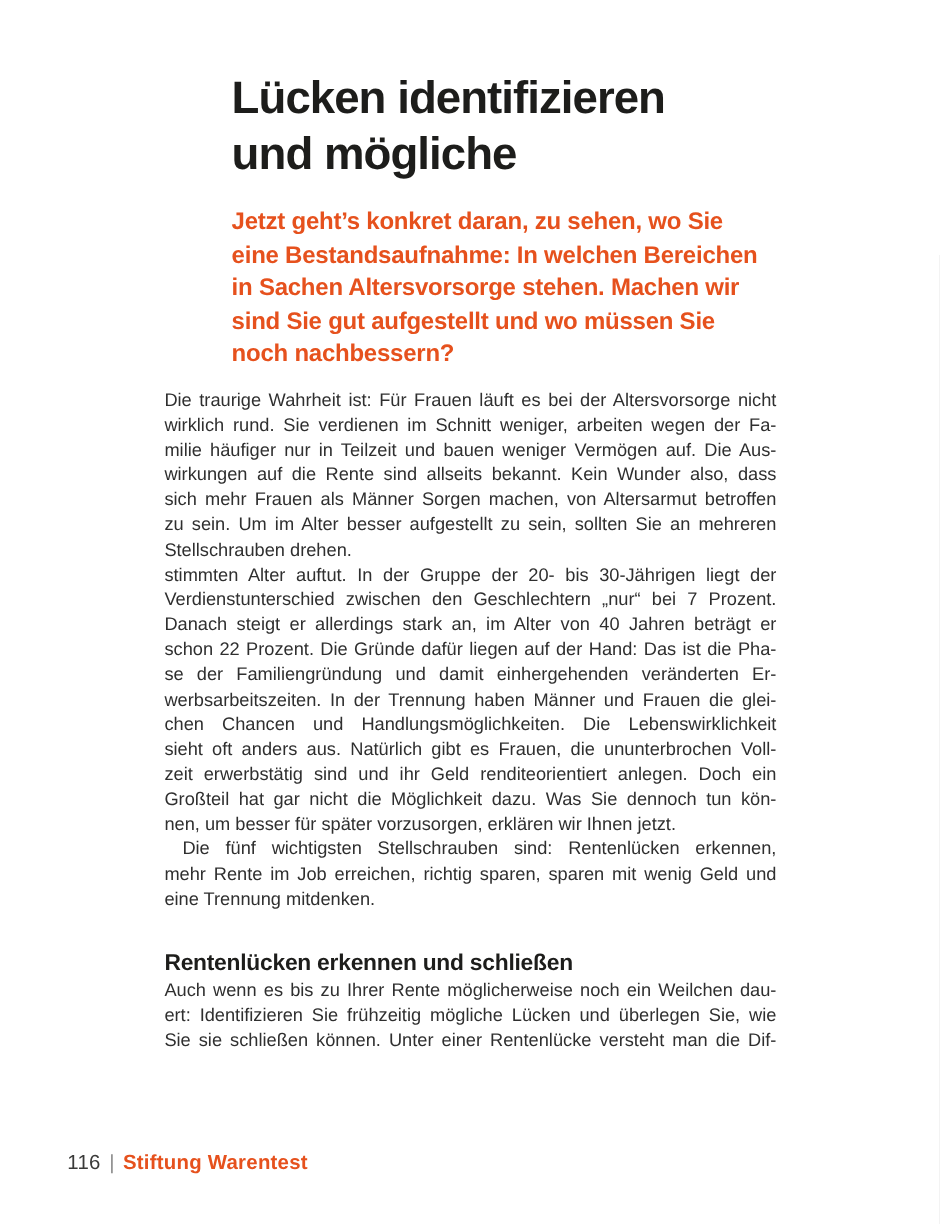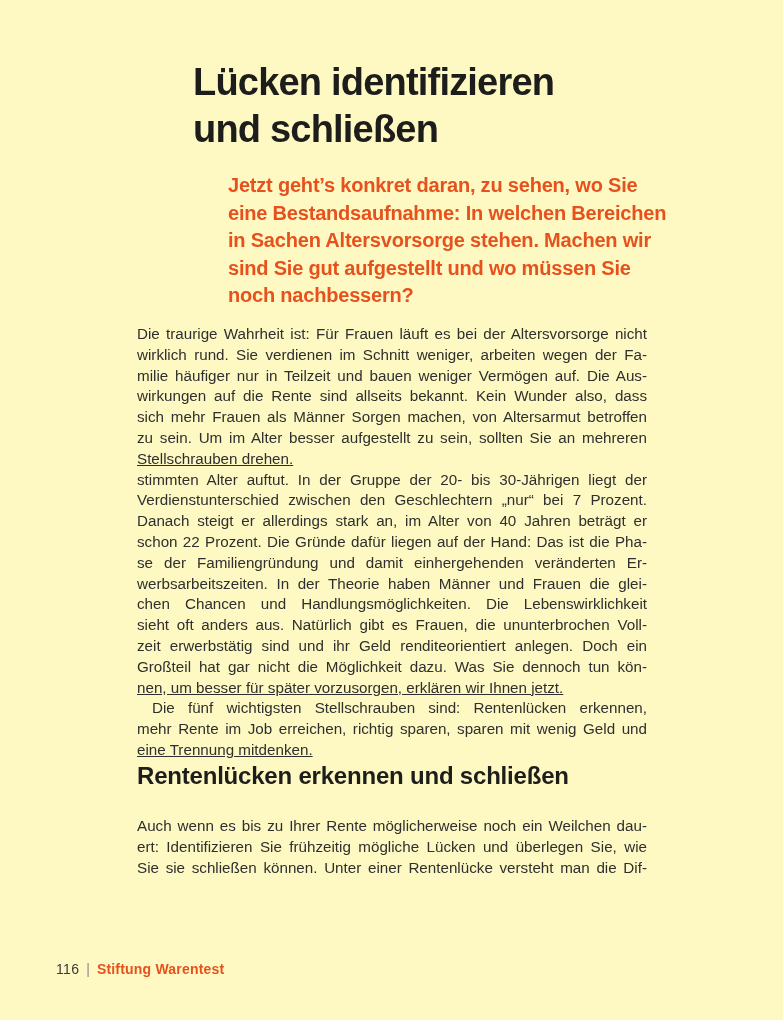--- a/index.html
+++ b/index.html
@@ -1,20 +1,20 @@
 <!DOCTYPE html>
 <html><head>
 <meta charset="utf-8">
 <style>
   html, body { margin: 0; padding: 0; background: #e8e8e8; }
   .page {
     position: relative;
     width: 783px;
     height: 1020px;
-    background: #fef9c3;
+    background: #ffffff;
     font-family: "Liberation Sans", sans-serif;
     overflow: hidden;
   }
   h1.title {
     position: absolute;
     left: 193px;
     top: 59px;
     margin: 0;
     font-size: 38px;
     line-height: 47px;
@@ -26,73 +26,72 @@
   .lead {
     position: absolute;
     left: 193px;
     top: 172px;
     width: 460px;
     font-size: 20px;
     line-height: 27.5px;
     font-weight: bold;
     letter-spacing: -0.2px;
     color: #e6511d;
-    margin-left: 35px;
   }
   .lead .lead-line { display: block; }
   .bodytext {
     position: absolute;
     left: 137px;
     width: 510px;
     font-size: 15.2px;
     line-height: 20.8px;
     color: #2f2f2f;
   }
   .bodytext.block-1 { top: 324px; }
   .bodytext.block-2 { top: 816px; }
   .jline {
     display: block;
     text-align: justify;
     text-align-last: justify;
     height: 20.8px;
     white-space: normal;
   }
-  .jline.end { text-align-last: left; text-decoration: underline; }
+  .jline.end { text-align-last: left; }
   .jline.indent { text-indent: 15px; }
   h2.subheading {
     position: absolute;
     left: 137px;
-    top: 763px;
+    top: 790px;
     margin: 0;
-    font-size: 24px;
+    font-size: 19px;
     line-height: 26px;
     font-weight: bold;
     letter-spacing: -0.2px;
     color: #1d1d1b;
   }
   .pagefooter {
     position: absolute;
     left: 56px;
     top: 961px;
-    font-size: 14px;
+    font-size: 17px;
     line-height: 16px;
     color: #3a3a39;
   }
   .pagefooter .pgnum { letter-spacing: 0.3px; }
   .pagefooter .sep { color: #8c8c8c; margin: 0 7px; font-weight: normal; }
   .pagefooter .publisher { color: #e6511d; font-weight: bold; letter-spacing: 0.2px; }
 </style>
 </head>
 <body>
 
 <div class="page">
 
   <h1 class="title">
     <span class="h-line">Lücken identifizieren</span>
-    <span class="h-line">und schließen</span>
+    <span class="h-line">und mögliche</span>
   </h1>
 
   <div class="lead">
     <span class="lead-line">Jetzt geht’s konkret daran, zu sehen, wo Sie</span>
     <span class="lead-line">eine Bestandsaufnahme: In welchen Bereichen</span>
     <span class="lead-line">in Sachen Altersvorsorge stehen. Machen wir</span>
     <span class="lead-line">sind Sie gut aufgestellt und wo müssen Sie</span>
     <span class="lead-line">noch nachbessern?</span>
   </div>
 
@@ -107,21 +106,21 @@
       <span class="jline">zu sein. Um im Alter besser aufgestellt zu sein, sollten Sie an mehreren</span>
       <span class="jline end">Stellschrauben drehen.</span>
     </div>
 
     <div class="para">
       <span class="jline">stimmten Alter auftut. In der Gruppe der 20- bis 30-Jährigen liegt der</span>
       <span class="jline">Verdienstunterschied zwischen den Geschlechtern „nur“ bei 7 Prozent.</span>
       <span class="jline">Danach steigt er allerdings stark an, im Alter von 40 Jahren beträgt er</span>
       <span class="jline">schon 22 Prozent. Die Gründe dafür liegen auf der Hand: Das ist die Pha-</span>
       <span class="jline">se der Familiengründung und damit einhergehenden veränderten Er-</span>
-      <span class="jline">werbsarbeitszeiten. In der Theorie haben Männer und Frauen die glei-</span>
+      <span class="jline">werbsarbeitszeiten. In der Trennung haben Männer und Frauen die glei-</span>
       <span class="jline">chen Chancen und Handlungsmöglichkeiten. Die Lebenswirklichkeit</span>
       <span class="jline">sieht oft anders aus. Natürlich gibt es Frauen, die ununterbrochen Voll-</span>
       <span class="jline">zeit erwerbstätig sind und ihr Geld renditeorientiert anlegen. Doch ein</span>
       <span class="jline">Großteil hat gar nicht die Möglichkeit dazu. Was Sie dennoch tun kön-</span>
       <span class="jline end">nen, um besser für später vorzusorgen, erklären wir Ihnen jetzt.</span>
     </div>
 
     <div class="para">
       <span class="jline indent">Die fünf wichtigsten Stellschrauben sind: Rentenlücken erkennen,</span>
       <span class="jline">mehr Rente im Job erreichen, richtig sparen, sparen mit wenig Geld und</span>

